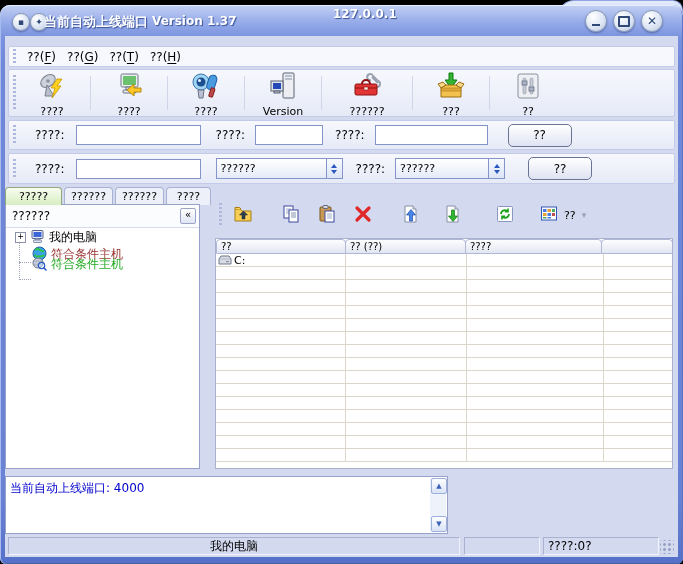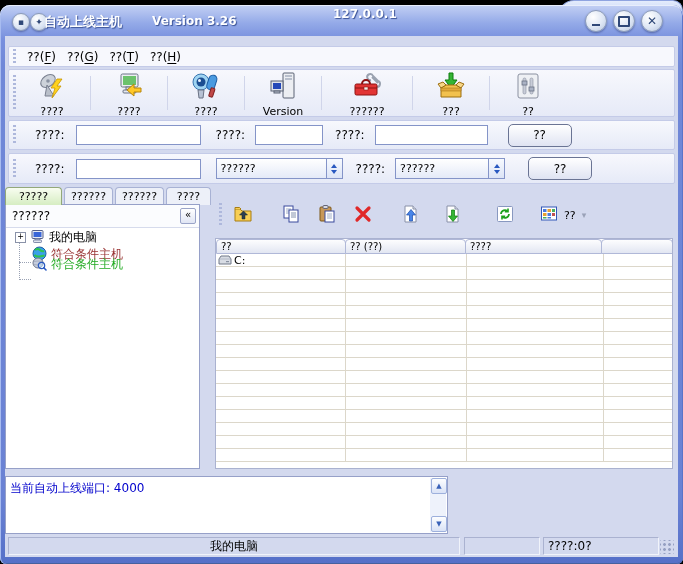--- a/index.html
+++ b/index.html
@@ -114,22 +114,22 @@
   <div id="bump" class="abs"></div>
   <div id="win" class="abs"></div>
   <div id="content" class="abs"></div>
 
   <div class="abs circle-btn tb-small" style="left:12px;">
     <span>▪</span>
   </div>
   <div class="abs circle-btn tb-small" style="left:30px;">
     <span>✦</span>
   </div>
-  <div class="abs title-text" style="left:44px;top:13px;font-size:13px;">自动上线主机</div>
-  <div class="abs title-text" style="left:152px;top:14px;">Version 3.26</div>
+  <div class="abs title-text" style="left:44px;top:13px;font-size:13px;">当前自动上线端口</div>
+  <div class="abs title-text" style="left:152px;top:14px;">Version 1.37</div>
   <div class="abs title-text" style="left:333px;top:7px;">127.0.0.1</div>
   <div class="abs circle-btn wc" style="left:585px;">
       <span id="min-glyph"></span>
     </div>
   <div class="abs circle-btn wc" style="left:613px;">
       <span id="max-glyph"></span>
     </div>
   <div class="abs circle-btn wc" style="left:641px;">
       <span id="close-glyph">✕</span>
     </div>

